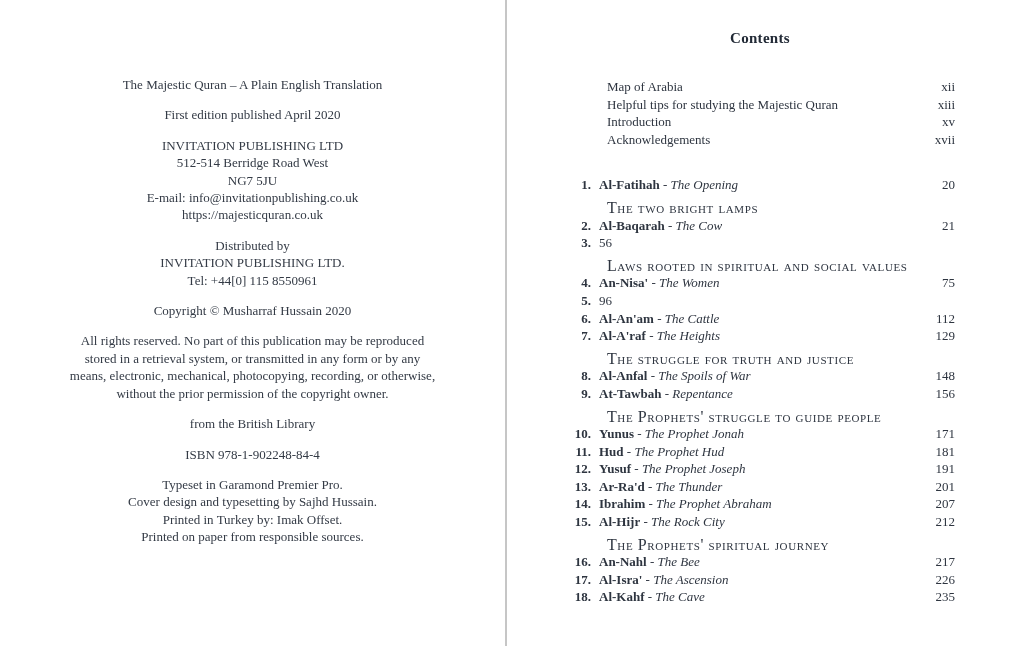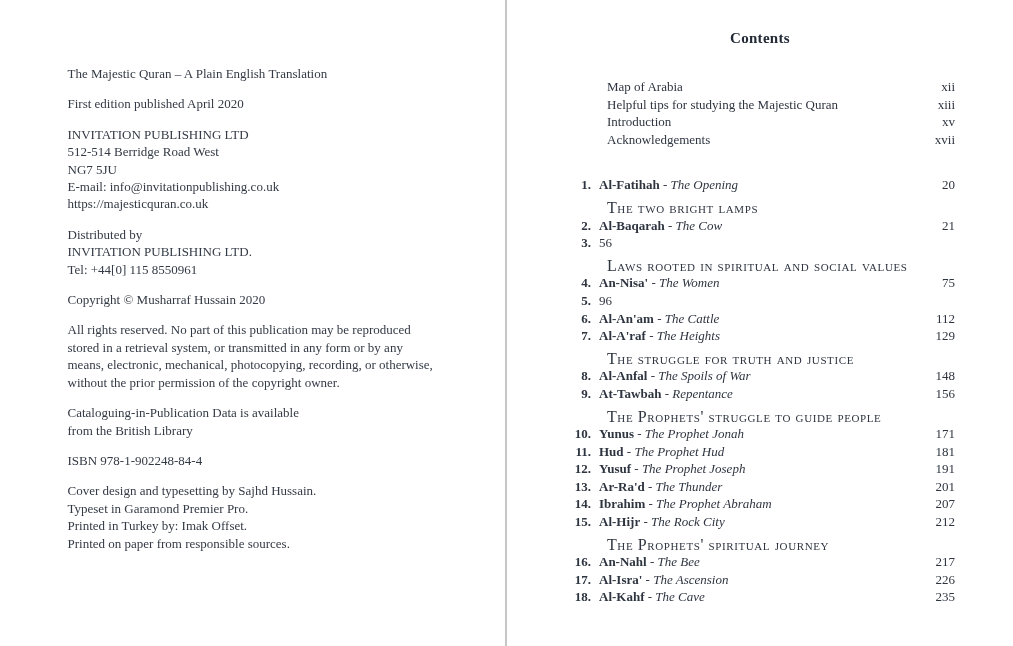--- a/index.html
+++ b/index.html
@@ -9,22 +9,22 @@
     background: #ffffff;
     color: #2e3540;
   }
   .spread { position: relative; width: 1013px; height: 646px; background: #ffffff; }
 
   
   .page-left {
     position: absolute; left: 0; top: 0; width: 505px; height: 646px;
   }
   .colophon {
-    width: 370px; margin: 1px auto; padding-top: 64px;
-    font-size: 13px; line-height: 17.4px;
+    width: 370px; margin: 12px auto; padding-top: 64px;
+    text-align: center; font-size: 13px; line-height: 17.4px;
     color: #333a45;
   }
   .colophon .block { margin-bottom: 13px; }
 
   
   .divider {
     position: absolute; left: 505px; top: 0; width: 2px; height: 646px;
     background: #c6c6c6;
   }
 
@@ -86,29 +86,28 @@
           <div class="line">INVITATION PUBLISHING LTD.</div>
           <div class="line">Tel: +44[0] 115 8550961</div>
         </div>
         <div class="block">
           <div class="line">Copyright © Musharraf Hussain 2020</div>
         </div>
         <div class="block">
           <div class="line">All rights reserved. No part of this publication may be reproduced stored in a retrieval system, or transmitted in any form or by any means, electronic, mechanical, photocopying, recording, or otherwise, without the prior permission of the copyright owner.</div>
         </div>
         <div class="block">
-          <div class="line">Cataloguing-in-Publication Data is available</div>
           <div class="line">from the British Library</div>
         </div>
         <div class="block">
           <div class="line">ISBN 978-1-902248-84-4</div>
         </div>
         <div class="block">
+          <div class="line">Typeset in Garamond Premier Pro.</div>
           <div class="line">Cover design and typesetting by Sajhd Hussain.</div>
-          <div class="line">Typeset in Garamond Premier Pro.</div>
           <div class="line">Printed in Turkey by: Imak Offset.</div>
           <div class="line">Printed on paper from responsible sources.</div>
         </div>
       </div>
   </div>
 
   <div class="divider"></div>
 
   <div class="page-right">
     <div class="contents-title">Contents</div>

